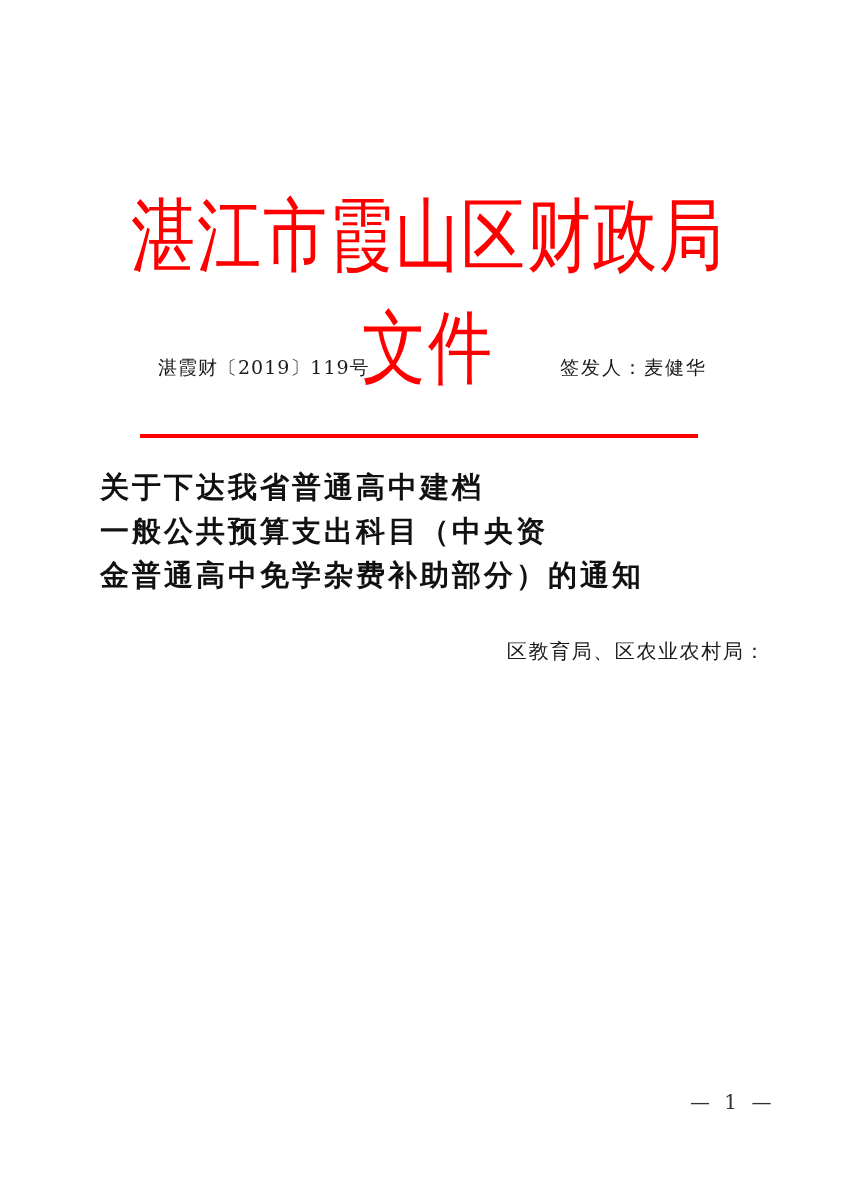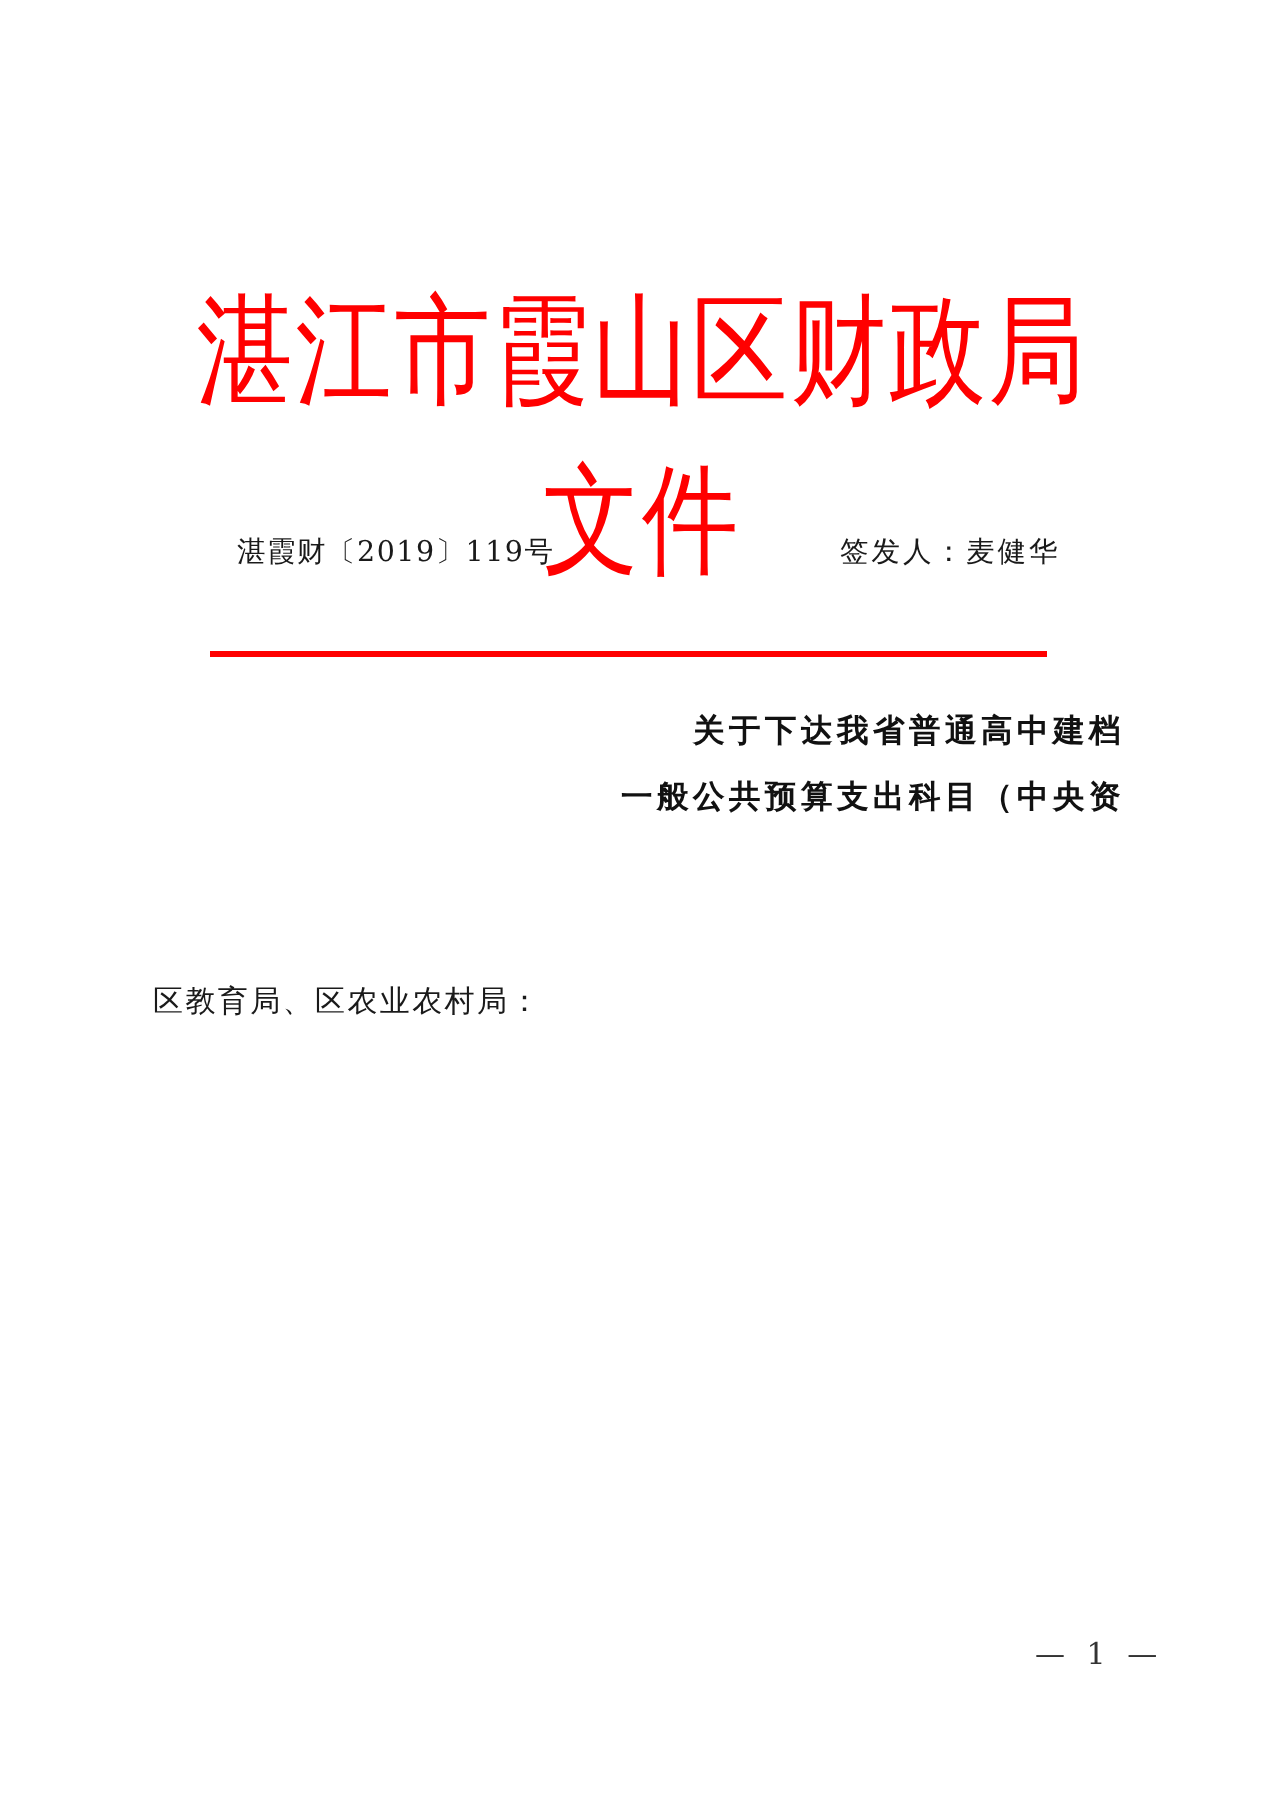--- a/index.html
+++ b/index.html
@@ -5,38 +5,39 @@
     html, body { margin: 0; padding: 0; background: #ffffff; }
     body { width: 850px; height: 1203px; position: relative; overflow: hidden;
            font-family: "DejaVu Serif", "Liberation Serif", serif; color: #1a1a1a; }
     .masthead { position: absolute; left: 108px; top: 190px; width: 640px; height: 90px;
                 color: #ff0000; font-size: 64px; line-height: 90px; text-align: center;
                 letter-spacing: 2px; font-family: "DejaVu Serif", serif; transform: scaleY(1.25);
                 transform-origin: center; }
     .docno { position: absolute; left: 158px; top: 355px; font-size: 19px; letter-spacing: 1px; text-align: right; }
     .signer { position: absolute; left: 560px; top: 355px; font-size: 19px; letter-spacing: 2px; text-align: center; }
     .redline { position: absolute; left: 140px; top: 434px; width: 558px; height: 4px; background: #ff0000; }
-    .title { position: absolute; left: 100px; top: 465px; width: 650px; text-align: right;
-             font-family: "DejaVu Sans", sans-serif; font-weight: bold; font-size: 21px; line-height: 44px; letter-spacing: 3px; color: #111; }
+    .title { position: absolute; left: 100px; top: 465px; width: 650px; text-align: left;
+             font-family: "DejaVu Sans", sans-serif; font-weight: bold; font-size: 29px; line-height: 44px; letter-spacing: 3px; color: #111; }
     .title div { white-space: nowrap; }
     .body { position: absolute; left: 86px; top: 632px; width: 680px; font-size: 20px; line-height: 38px; letter-spacing: 1.6px; color: #1a1a1a; }
-    .body p { margin: 16px; }
+    .body p { margin: 0; text-align: right; }
     .indent { text-indent: 40px; }
     .pageno { position: absolute; left: 690px; top: 1090px; font-size: 20px; color: #333; letter-spacing: 4px; }
   </style>
 </head>
 <body>
 
 <div class="masthead">湛江市霞山区财政局文件</div>
 <div class="docno">湛霞财〔2019〕119号</div>
 <div class="signer">签发人：麦健华</div>
 <div class="redline"></div>
 
 <div class="title">
   <div>关于下达我省普通高中建档</div>
   <div>一般公共预算支出科目（中央资</div>
+  <div>金普通高中免学杂费补助部分）的通知</div>
 </div>
 
 <div class="body">
   <p>区教育局、区农业农村局：</p>
 </div>
 
 <div class="pageno">— 1 —</div>
 
 </body></html>

